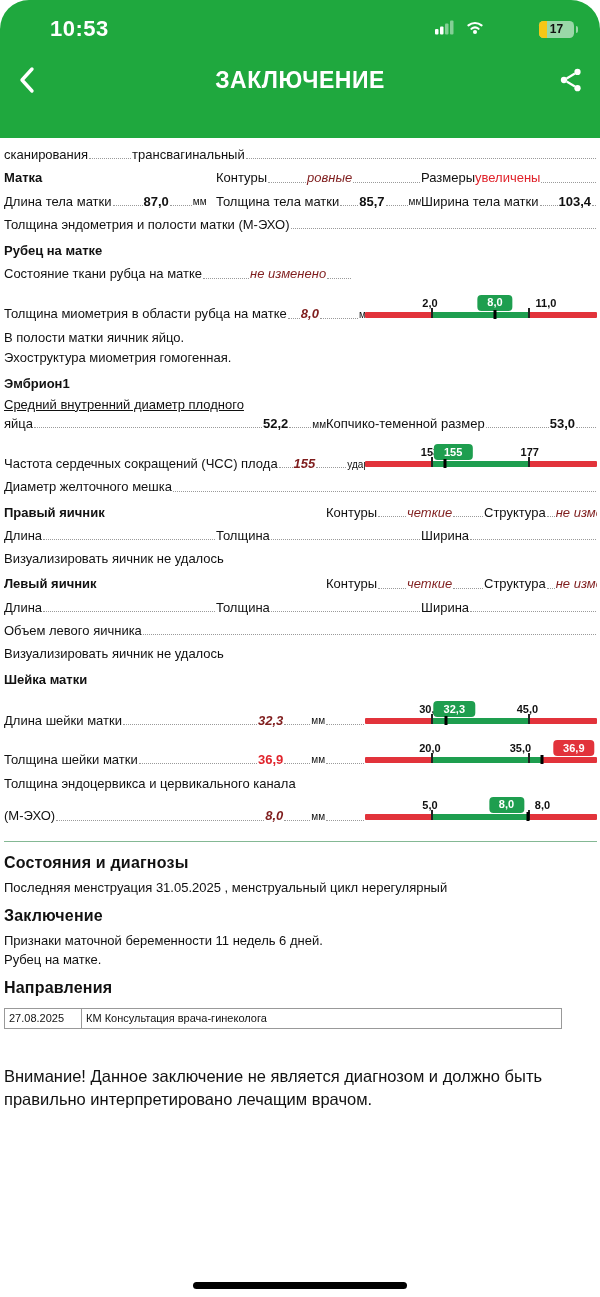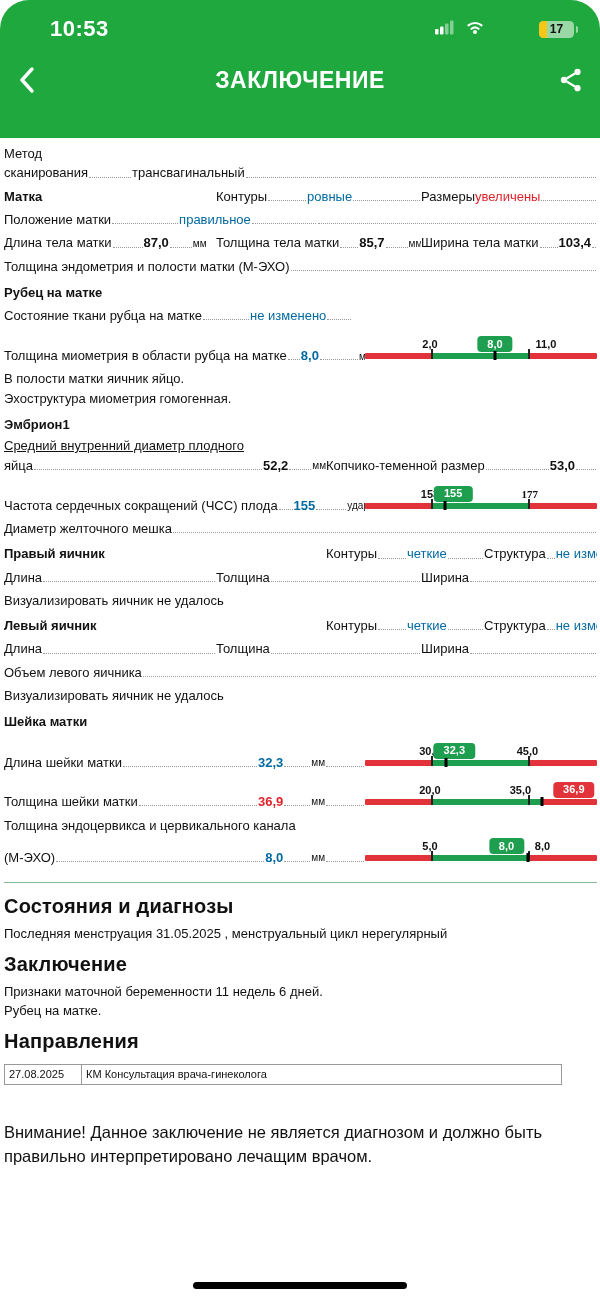--- a/index.html
+++ b/index.html
@@ -20,26 +20,26 @@
   .nav-title{flex:1;text-align:center;font-size:23px;font-weight:700;letter-spacing:.5px;}
 
   
   .report{padding:5px 3px 0 4px;font-size:13px;color:#111;}
   .row{display:flex;align-items:flex-end;margin-top:8px;line-height:1.18;}
   .tight{margin-top:4px;}
   .dots{flex:1 1 auto;min-width:6px;border-bottom:1.5px dotted #9a9a9a;margin:0 1px 3px 1px;}
   .dotsf{flex:0 0 auto;border-bottom:1.5px dotted #9a9a9a;margin:0 1px 3px 1px;}
   .lbl{white-space:nowrap;}
   .val{font-weight:700;white-space:nowrap;}
-  .green{color:#0369a1;}
+  .green{color:#7f1d1d;font-style:italic;}
   .red{color:#E0232B;}
   .unit{font-size:10px;white-space:nowrap;padding-bottom:1px;}
   .h2{font-weight:700;margin-top:11px;font-size:13px;}
   .col{display:flex;align-items:flex-end;overflow:hidden;}
-  .h1{font-size:20px;font-weight:700;margin:12px 0 0 0;letter-spacing:.2px;}
+  .h1{font-size:16px;font-weight:700;margin:12px 0 0 0;letter-spacing:.2px;}
   .sep{border-top:1px solid #84B894;margin-top:17px;}
   .plain{margin-top:8px;}
 
   
   .gauge{position:relative;flex:0 0 232px;height:28px;}
   .g-bar{position:absolute;left:0;right:0;bottom:4px;height:6px;background:#E2333B;border-radius:1px;}
   .g-green{position:absolute;top:0;bottom:0;background:#1E9E4F;}
   .g-tick{position:absolute;bottom:4px;width:2px;height:10px;background:#222;}
   .g-marker{position:absolute;bottom:3px;width:3px;height:9px;background:#000;transform:translateX(-50%);}
   .g-lab{position:absolute;bottom:12px;font-size:11px;font-weight:700;transform:translateX(-50%);white-space:nowrap;}
@@ -99,23 +99,20 @@
           <circle cx="18" cy="19.5" r="2.9" fill="#fff"></circle>
           <line x1="8" y1="10.6" x2="15.6" y2="6" stroke="#fff" stroke-width="2"></line>
           <line x1="8" y1="13.4" x2="15.6" y2="18" stroke="#fff" stroke-width="2"></line>
         </svg>
       </span>
     </div>
   </div>
 
   <div class="report">
 
-    <div class="row tight" style="margin-top:3px;">
-      <span class="lbl">Метод</span>
-    </div>
     <div class="row tight">
       <span class="lbl">сканирования</span>
       <span class="dotsf" style="width:42px;"></span>
       <span class="lbl">трансвагинальный</span>
       <span class="dots"></span>
     </div>
 
     <div class="row">
       <span class="col" style="flex:0 0 212px;">
         <span class="val">Матка</span>
@@ -126,27 +123,20 @@
         <span class="lbl green">ровные</span>
         <span class="dots"></span>
       </span>
       <span class="col" style="flex:1;">
         <span class="lbl">Размеры</span>
         <span class="lbl red">увеличены</span>
         <span class="dots"></span>
       </span>
     </div>
 
-    <div class="row">
-      <span class="lbl">Положение матки</span>
-      <span class="dotsf" style="width:66px;"></span>
-      <span class="lbl green">правильное</span>
-      <span class="dotsf" style="width:64px;"></span>
-      <span class="dots"></span>
-    </div>
 
     <div class="row">
       <span class="col" style="flex:0 0 212px;">
         <span class="lbl">Длина тела матки</span>
         <span class="dotsf" style="width:30px;"></span>
         <span class="val">87,0</span>
         <span class="dotsf" style="width:22px;"></span>
         <span class="unit">мм</span>
       </span>
       <span class="col" style="flex:0 0 205px;">
@@ -228,21 +218,21 @@
       <span class="col" style="flex:1;">
         <span class="lbl">Частота сердечных сокращений (ЧСС) плода</span>
         <span class="dotsf" style="width:14px;"></span>
         <span class="val green">155</span>
         <span class="dotsf" style="width:30px;"></span>
         <span class="unit">ударов\мин</span>
       </span>
       <span class="gauge">
         <span class="g-lab" style="left:28%;">153</span>
         <span class="g-badge" style="left:38%;">155</span>
-        <span class="g-lab" style="left:71%;font-family:Liberation Serif, serif;">177</span>
+        <span class="g-lab" style="left:71%;">177</span>
         <span class="g-bar">
             <span class="g-green" style="left:28.3%;width:42.1%;"></span>
           </span>
         <span class="g-tick" style="left:28.3%;"></span>
         <span class="g-tick" style="left:70.4%;"></span>
         <span class="g-marker" style="left:34.5%;"></span>
       </span>
     </div>
 
     <div class="row">

